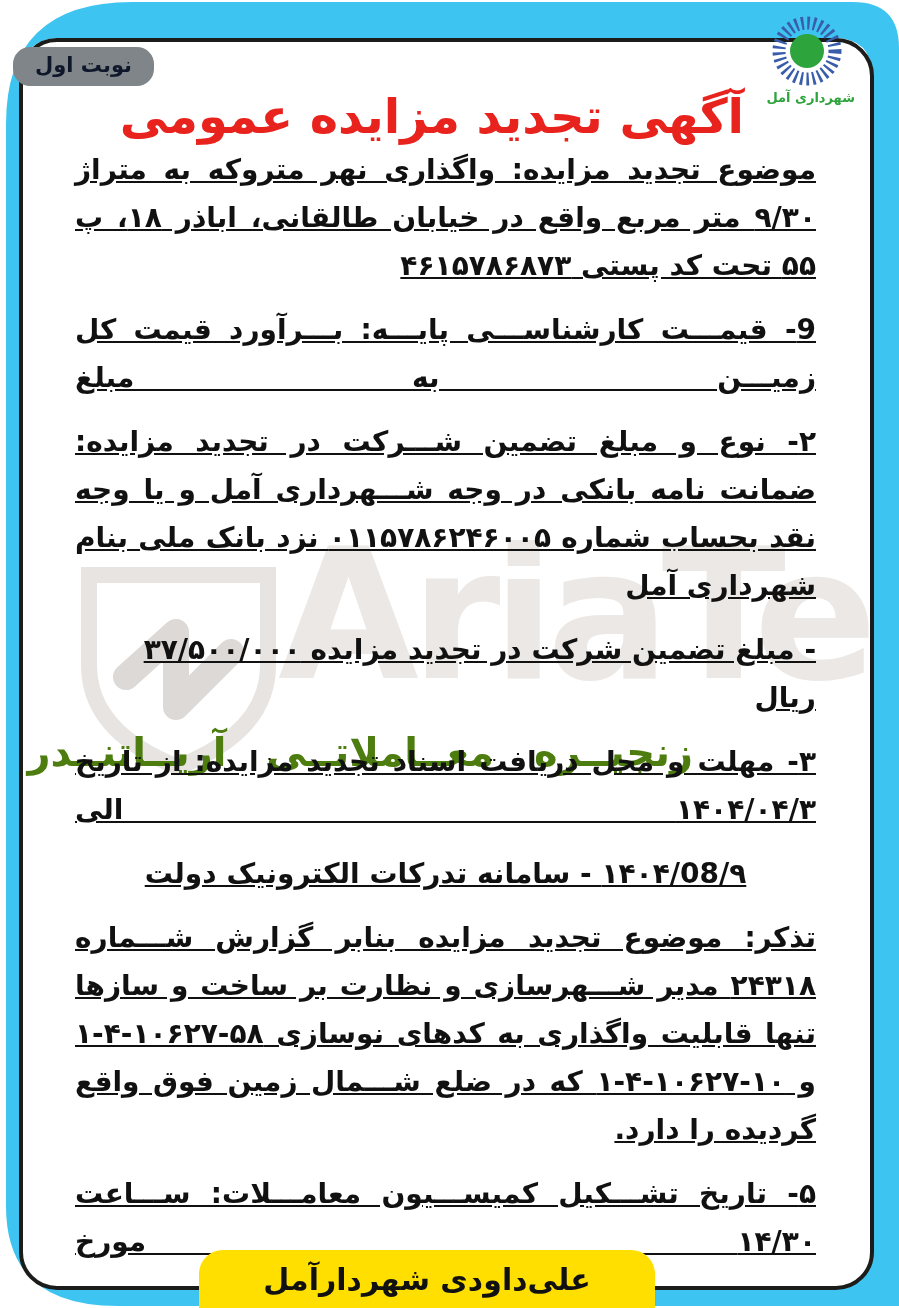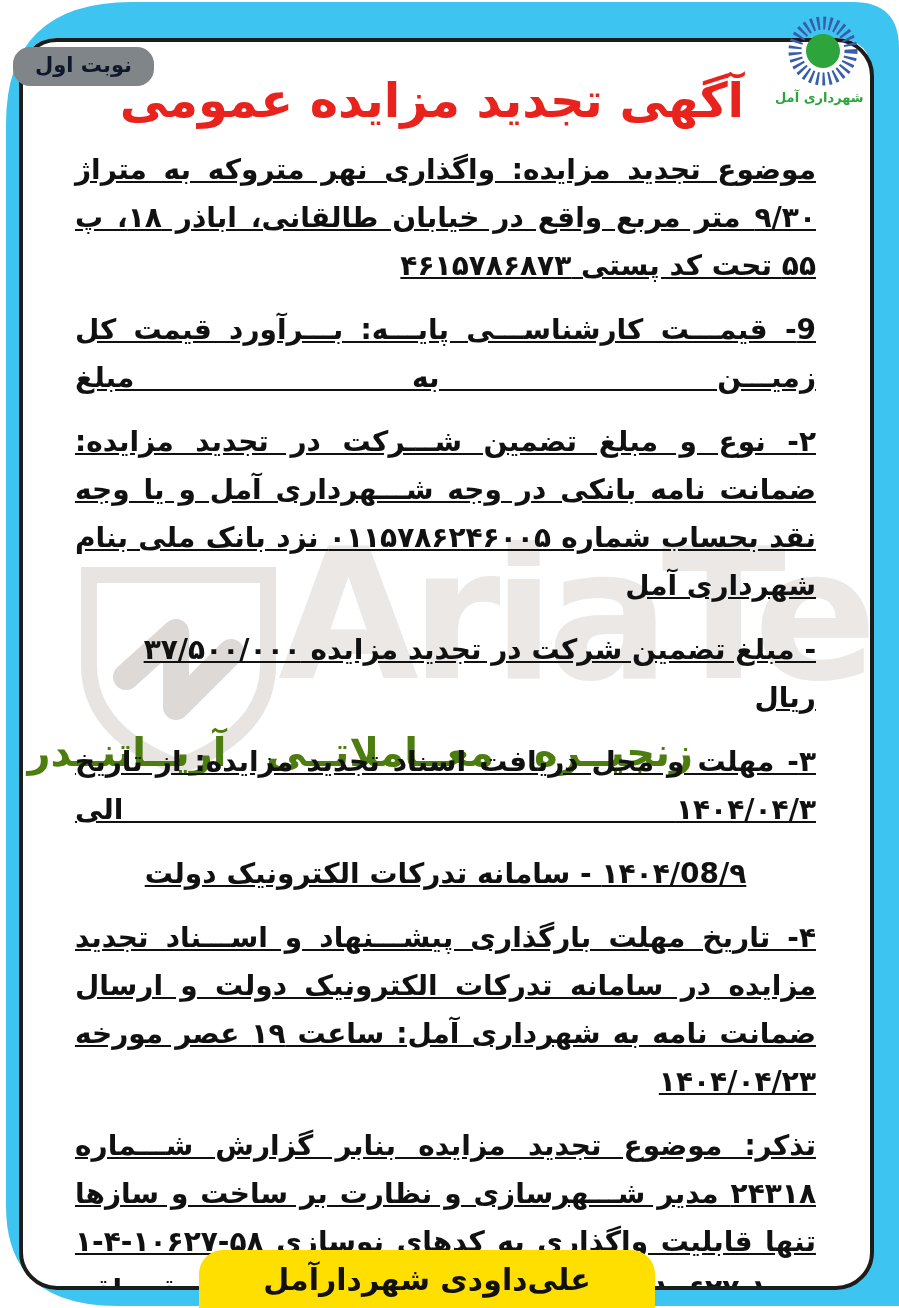--- a/index.html
+++ b/index.html
@@ -13,24 +13,24 @@
   .card{position:absolute;left:19px;top:38px;width:855px;height:1252px;
         box-sizing:border-box;background:#fff;border:4px solid #1c1c1a;
         border-radius:38px;z-index:2;overflow:hidden;}
 
   
   .edition-badge{position:absolute;left:13px;top:47px;z-index:4;
         background:#7f8588;color:#0f172a;font-weight:bold;font-size:21px;
         padding:6px 22px 9px 22px;border-radius:17px;direction:rtl;}
 
   
-  .title{position:absolute;top:40px;left:120px;right:155px;z-index:3;
+  .title{position:absolute;top:56px;left:120px;right:155px;z-index:3;
         text-align:center;color:#e8231e;font-size:48px;font-weight:bold;
         direction:rtl;white-space:nowrap;}
-  .logo{position:absolute;top:14px;right:12px;width:112px;z-index:3;text-align:left;}
+  .logo{position:absolute;top:14px;right:44px;width:112px;z-index:3;text-align:right;}
   .logo-caption{font-size:13px;font-weight:bold;color:#2ea43c;margin-top:-2px;direction:rtl;}
 
   
   .watermark{position:absolute;left:0;top:505px;width:100%;height:270px;z-index:1;pointer-events:none;}
   .wm-shield{position:absolute;left:48px;top:10px;}
   .wm-latin{position:absolute;left:255px;top:-38px;font-size:182px;font-weight:bold;
         color:#ebe8e5;letter-spacing:-8px;white-space:nowrap;}
   .wm-persian{position:absolute;left:30px;top:182px;width:640px;direction:rtl;
         color:#4d7c0f;font-size:40px;font-weight:bold;word-spacing:26px;letter-spacing:1px;
         white-space:nowrap;}
@@ -72,21 +72,20 @@
       <div class="wm-persian">زنجیــره معــاملاتــی آریــاتنــدر</div>
     </div>
 
     <div class="body-text">
       <p class="p-justify">موضوع تجدید مزایده: واگذاری نهر متروکه به متراژ ۹/۳۰ متر مربع واقع در خیابان طالقانی، اباذر ۱۸، پ ۵۵ تحت کد پستی ۴۶۱۵۷۸۶۸۷۳</p>
       <p class="p-justify-all">9- قیمـــت کارشناســـی پایـــه: بـــرآورد قیمت کل زمیـــن به مبلغ</p>
       <p class="p-justify">۲- نوع و مبلغ تضمین شـــرکت در تجدید مزایده: ضمانت نامه بانکی در وجه شـــهرداری آمل و یا وجه نقد بحساب شماره ۰۱۱۵۷۸۶۲۴۶۰۰۵ نزد بانک ملی بنام شهرداری آمل</p>
       <p class="p-right">- مبلغ تضمین شرکت در تجدید مزایده ۳۷/۵۰۰/۰۰۰ ریال</p>
       <p class="p-justify-all">۳- مهلت و محل دریافت اسناد تجدید مزایده: از تاریخ ۱۴۰۴/۰۴/۳ الی</p>
       <p class="p-center">۱۴۰۴/08/۹ - سامانه تدرکات الکترونیک دولت</p>
-      <p class="p-justify">۴- تاریخ مهلت بارگذاری پیشـــنهاد و اســـناد تجدید مزایده در سامانه تدرکات الکترونیک دولت و ارسال ضمانت نامه به شهرداری آمل: ساعت ۱۹ عصر مورخه ۱۴۰۴/۰۴/۲۳</p>
       <p class="p-justify">تذکر: موضوع تجدید مزایده بنابر گزارش شـــماره ۲۴۳۱۸ مدیر شـــهرسازی و نظارت بر ساخت و سازها تنها قابلیت واگذاری به کدهای نوسازی ‪۱-۴-۱۰۶۲۷-۵۸‬ و ‪۱-۴-۱۰۶۲۷-۱۰‬ که در ضلع شـــمال زمین فوق واقع گردیده را دارد.</p>
       <p class="p-justify-all">۵- تاریخ تشـــکیل کمیســـیون معامـــلات: ســـاعت ۱۴/۳۰ مورخ</p>
 
     </div>
   </div>
 
   <div class="edition-badge">نوبت اول</div>
 
   <h1 class="title">آگهی تجدید مزایده عمومی</h1>
 

